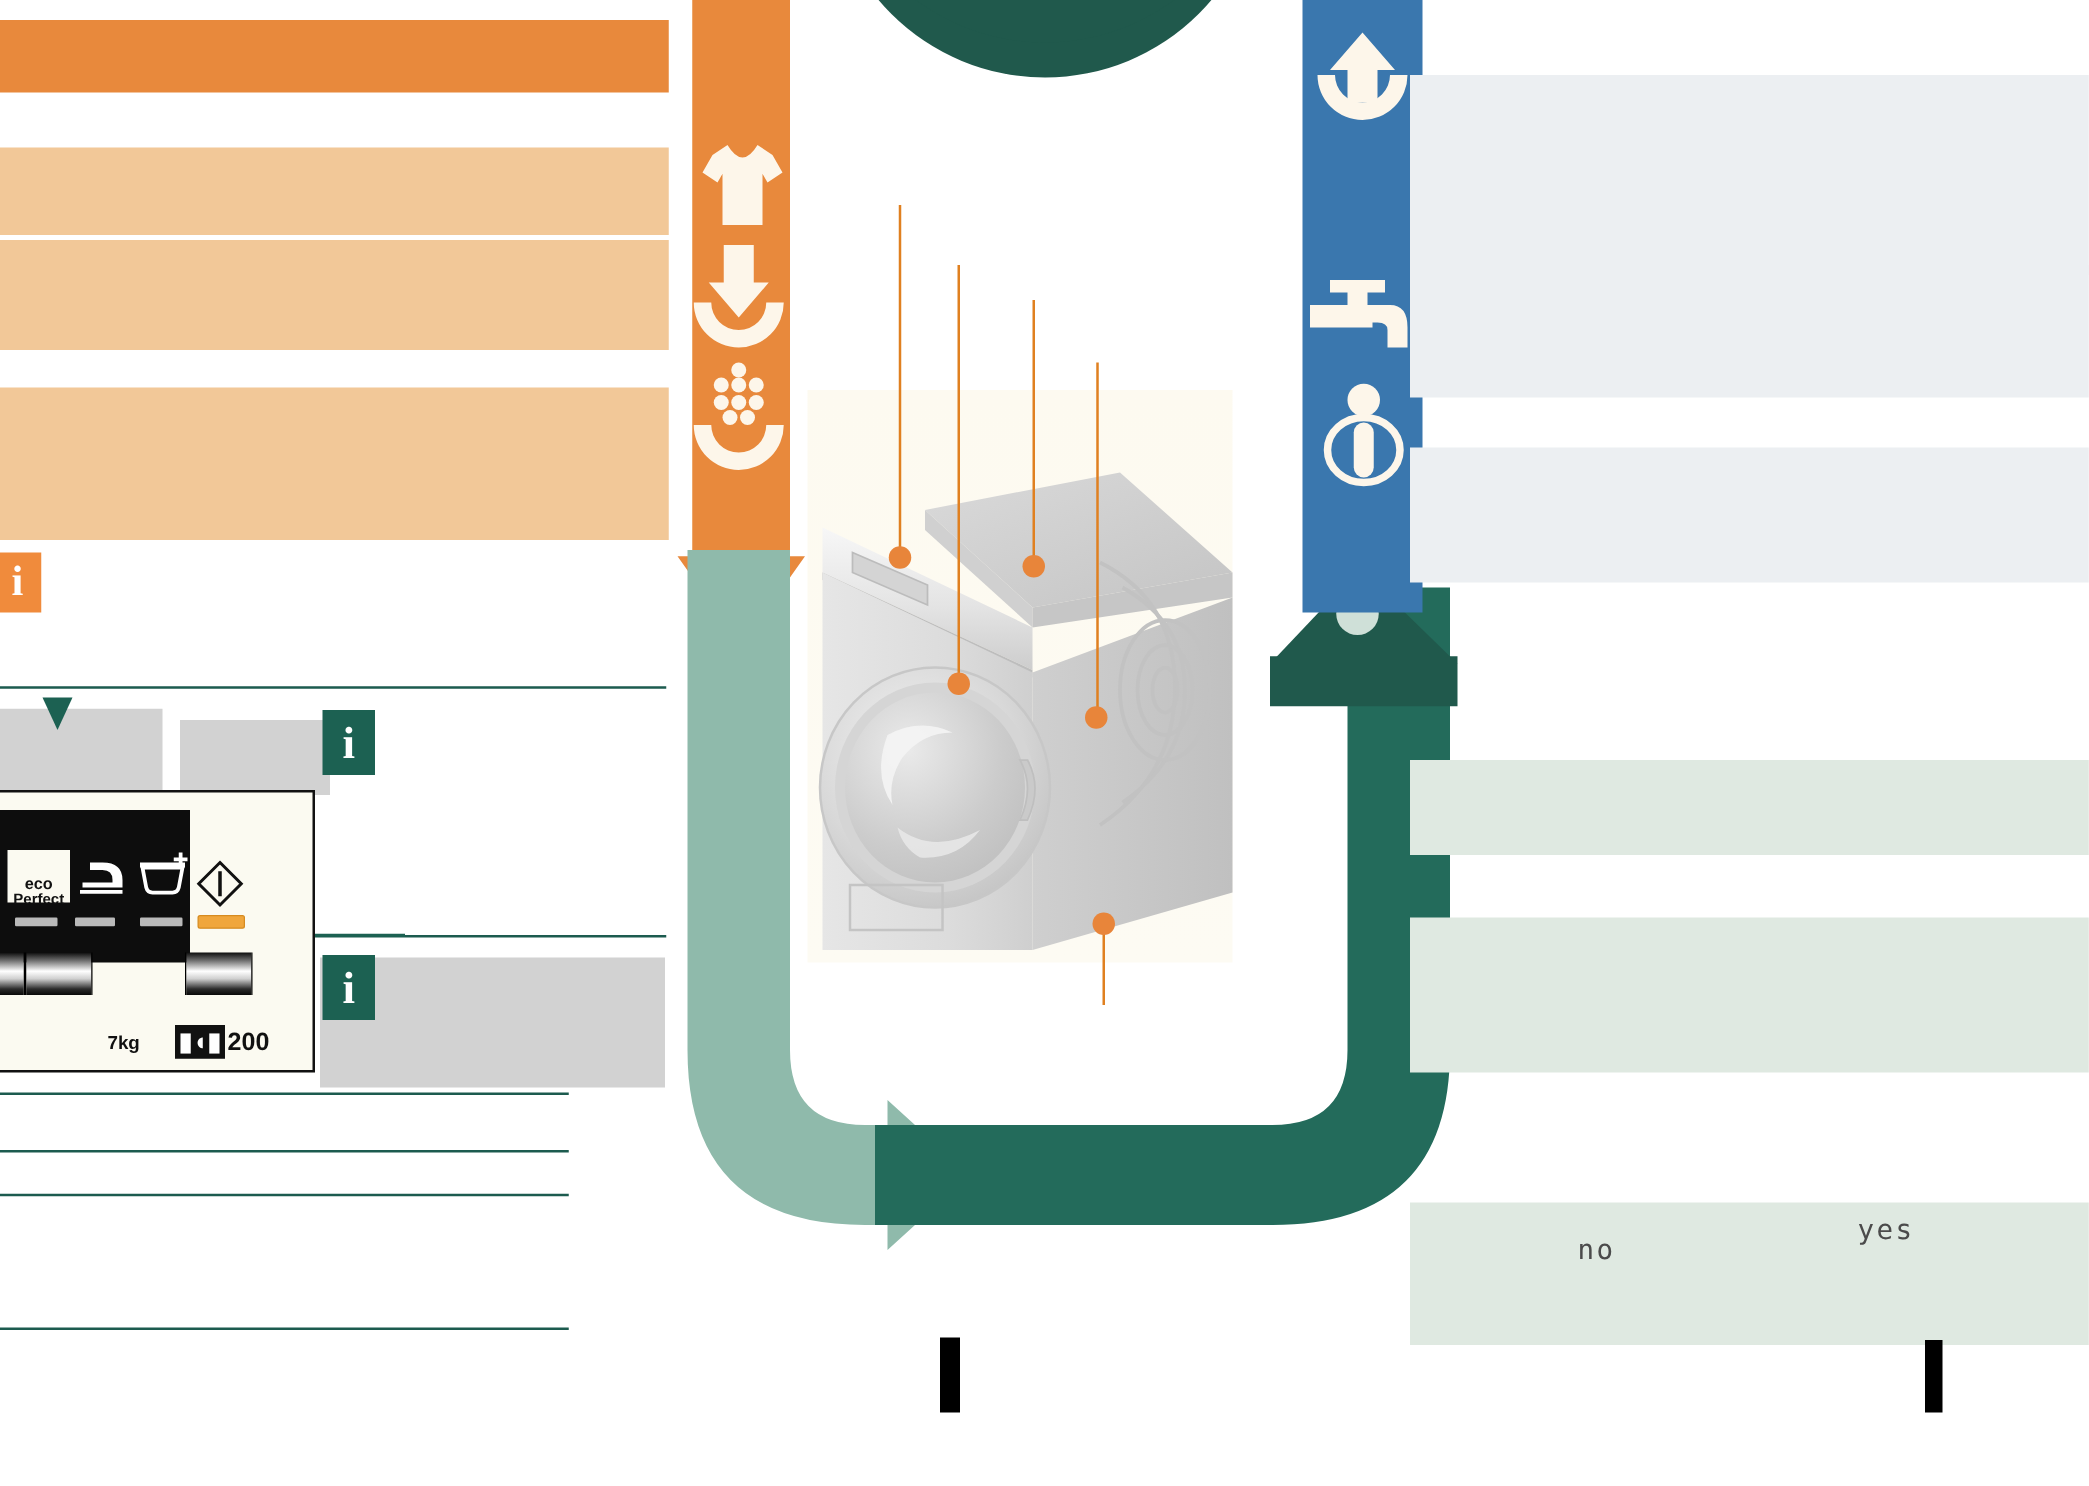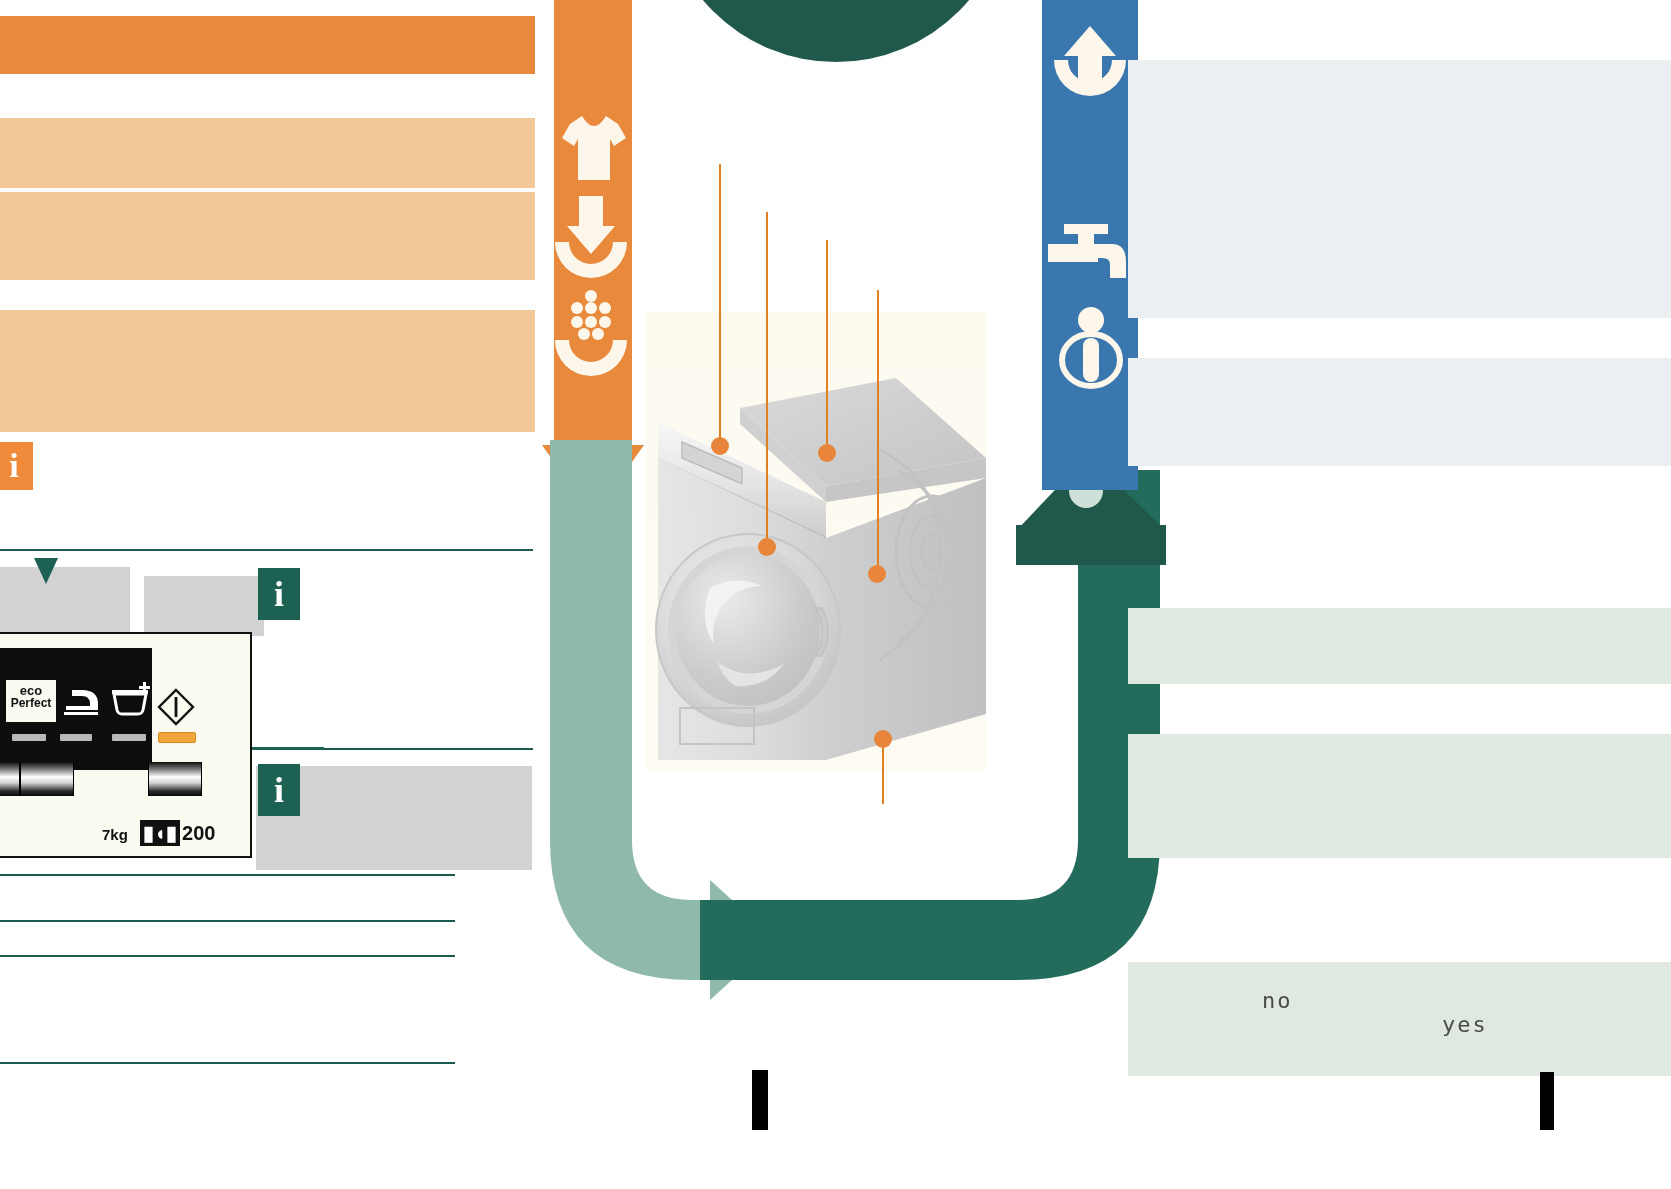--- a/index.html
+++ b/index.html
@@ -134,21 +134,21 @@
     <span>i</span>
   </div>
   <div class="ibadge green" style="left:258px;top:764px;width:42px;height:52px;font-size:36px;">
     <span>i</span>
   </div>
 
   <div id="control-panel">
 
     <div class="cp-display"></div>
 
-    <div class="cp-btnlabel" style="left:144px;top:46px;width:50px;height:42px;font-size:13px;padding-top:4px;box-sizing:border-box;">
+    <div class="cp-btnlabel" style="left:144px;top:46px;width:50px;height:42px;font-size:13px;padding-top:20px;box-sizing:border-box;">
       <div>eco</div>
       <div style="font-size:12px;">Perfect</div>
     </div>
 
     <svg class="arrow-svg" style="left:200px;top:50px;" width="40" height="34" viewBox="0 0 40 34">
       <path d="M4 26 L36 26 L36 20 Q36 6 20 6 L10 6 L10 12 L20 12 Q28 12 28 20 L28 22 L4 22 Z" fill="#ffffff"></path>
       <rect x="2" y="28" width="34" height="3" fill="#ffffff"></rect>
     </svg>
 
     <svg class="arrow-svg" style="left:248px;top:46px;" width="44" height="38" viewBox="0 0 44 38">
@@ -166,21 +166,21 @@
       <polygon points="19,2 36,19 19,36 2,19" fill="none" stroke="#111" stroke-width="2.4"></polygon>
       <rect x="17.6" y="9" width="2.8" height="20" fill="#111"></rect>
     </svg>
 
     <div class="cp-startled" style="left:296px;top:98px;"></div>
 
     <div class="cp-key" style="left:104px;top:128px;width:52px;"></div>
     <div class="cp-key" style="left:158px;top:128px;width:52px;"></div>
     <div class="cp-key" style="left:286px;top:128px;width:52px;"></div>
 
-    <div class="cp-bottomtext" style="left:240px;top:192px;font-size:15px;">7kg</div>
+    <div class="cp-bottomtext" style="left:224px;top:192px;font-size:15px;">7kg</div>
     <div class="cp-bottomtext" style="left:278px;top:186px;font-size:20px;">
       <span class="lcd-badge">▮◖▮</span><span>200</span>
     </div>
   </div>
 
   <svg class="arrow-svg" style="left:514px;top:-10px;" width="130" height="540" viewBox="0 0 130 540">
     <polygon points="40,0 118,0 118,455 130,455 79,527 28,455 40,455" fill="#e8893c"></polygon>
   </svg>
 
   <div class="band" style="left:554px;top:-10px;width:78px;height:470px;background:#e8893c;"></div>
@@ -270,21 +270,21 @@
 
     <div class="band rband-green" style="left:1128px;top:608px;width:560px;height:76px;"></div>
     <div style="position:absolute;left:1200px;top:614px;"></div>
 
     <div class="band rband-green" style="left:1128px;top:734px;width:560px;height:124px;"></div>
     <div style="position:absolute;left:1200px;top:742px;"></div>
 
     <div class="band rband-green" style="left:1128px;top:962px;width:560px;height:114px;"></div>
 
     <div class="seg" style="position:absolute;left:1262px;top:988px;font-size:22px;">no</div>
-    <div class="seg" style="position:absolute;left:1442px;top:972px;font-size:22px;margin-top:40px;">yes</div>
+    <div class="seg" style="position:absolute;left:1486px;top:972px;font-size:22px;">yes</div>
   </div>
 
   <div id="washer-illustration">
     <svg width="400" height="520" viewBox="0 0 400 520" style="position:absolute;left:0;top:0;">
       <defs>
         <linearGradient id="bodyG" x1="0" y1="0" x2="1" y2="0">
           <stop offset="0%" stop-color="#e6e6e6"></stop>
           <stop offset="60%" stop-color="#dcdcdc"></stop>
           <stop offset="100%" stop-color="#cfcfcf"></stop>
         </linearGradient>

